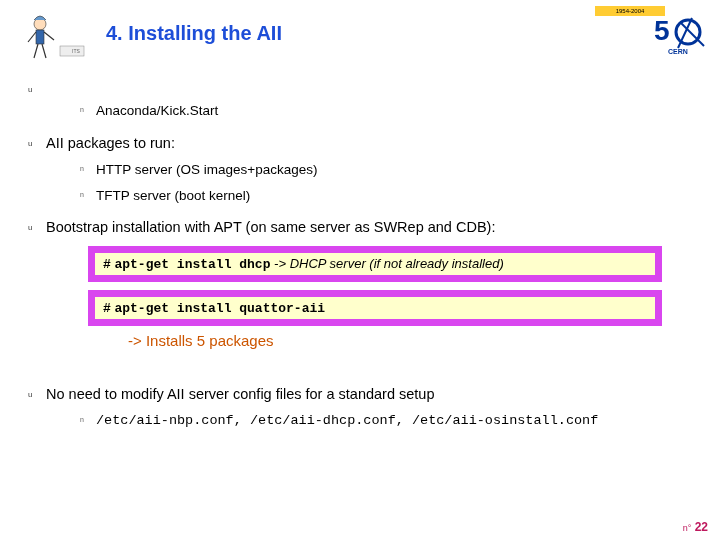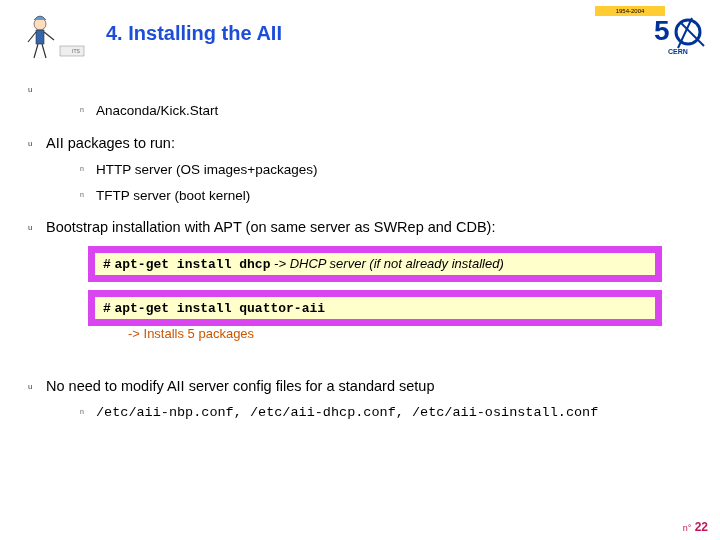--- a/index.html
+++ b/index.html
@@ -108,21 +108,22 @@
     font-family: "Courier New", monospace;
     font-weight: bold;
   }
   .code-box .note {
     font-style: italic;
     font-family: Verdana, Arial, sans-serif;
     font-weight: normal;
   }
   .installs-note {
     margin-left: 100px;
-    font-size: 13px;
+    margin-top: 6px;
+    font-size: 15px;
     color: #cc5500;
   }
   .mono {
     font-family: "Courier New", monospace;
   }
   .page-num {
     position: absolute;
     bottom: 6px;
     right: 12px;
     font-size: 12px;

